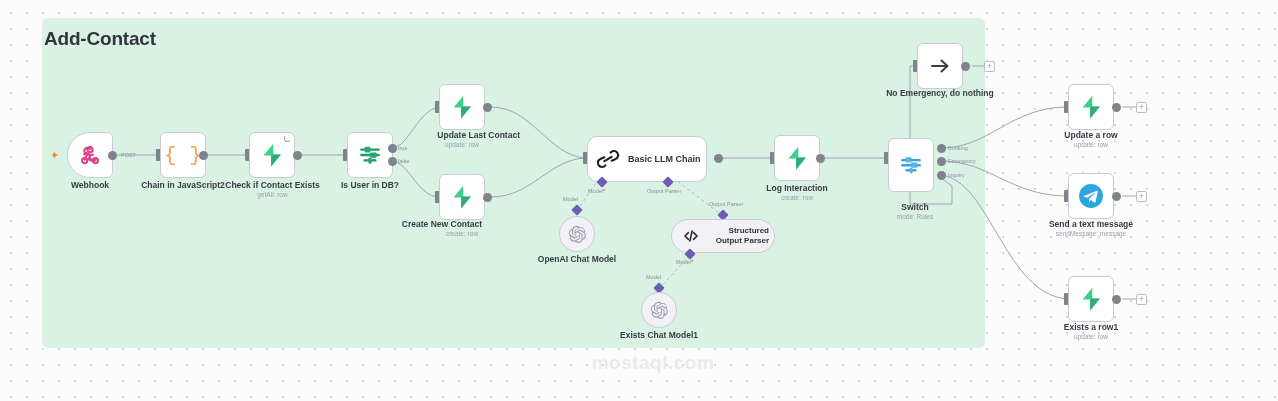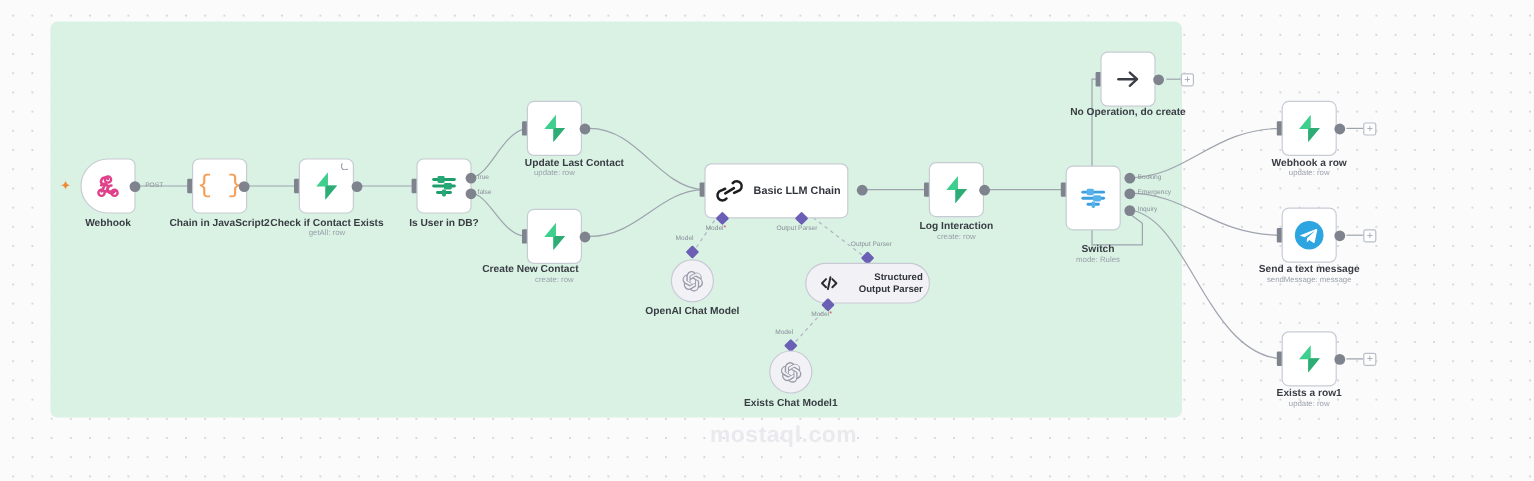--- a/index.html
+++ b/index.html
@@ -170,20 +170,21 @@
     border-radius: 50%;
   }
   .icon { display: block; }
 </style>
 </head>
 <body>
 
 <div id="canvas">
 
   <div id="sticky"></div>
+  <div id="sticky-title">Add-Contact</div>
 
   <svg id="wires">
     <g fill="none" stroke="#9ea4ad" stroke-width="1">
 
       <path d="M112,155 L160,155"></path>
 
       <path d="M203,155 L249,155"></path>
 
       <path d="M297,155 L347,155"></path>
 
@@ -296,21 +297,21 @@
     <svg class="icon" width="26" height="26" viewBox="0 0 24 24">
       <path d="M13.2 1.5 L4.2 12.4 h7.0 v10.1 L20.2 11.6 h-7.0 z" fill="#3ecf8e"></path>
       <path d="M13.2 11.6 h7.0 L11.2 22.5 v-10.1 z" fill="#2aa06c" opacity="0.75"></path>
     </svg>
   </div>
   <div class="port-out" style="left:483px; top:193px;"></div>
   <div class="node-title" style="left:384px; top:219px; width:116px;">Create New Contact</div>
   <div class="node-sub" style="left:404px; top:230px; width:116px;">create: row</div>
 
   <div class="port-in" style="left:583px; top:152px;"></div>
-  <div class="node wide" style="left:587px; top:136px;">
+  <div class="node wide" style="left:587px; top:136px;border-radius:10px;">
     <svg class="icon" width="24" height="24" viewBox="0 0 24 24">
       <g fill="none" stroke="#1d1d1f" stroke-width="2.1" stroke-linecap="round">
         <path d="M14.6 5.6 a4.2 4.2 0 1 1 4.5 6.6 l-3.4 1.5"></path>
         <path d="M9.4 18.4 a4.2 4.2 0 1 1 -4.5 -6.6 l3.4 -1.5"></path>
         <path d="M8.4 14.2 L15.6 9.8"></path>
       </g>
     </svg>
     <span class="inline-label">Basic LLM Chain</span>
   </div>
   <div class="port-out" style="left:714px; top:154px;"></div>
@@ -390,32 +391,32 @@
   <div class="node sq" style="left:917px; top:43px;">
     <svg class="icon" width="24" height="24" viewBox="0 0 24 24">
       <g fill="none" stroke="#3b3e46" stroke-width="2" stroke-linecap="round" stroke-linejoin="round">
         <path d="M4 12 h15"></path>
           <path d="M13.5 6.5 L19.5 12 L13.5 17.5"></path>
       </g>
     </svg>
   </div>
   <div class="port-out" style="left:961px; top:62px;"></div>
   <div class="plus-btn" style="left:984px; top:61px;">+</div>
-  <div class="node-title" style="left:880px; top:88px; width:120px;">No Operation, do create</div>
+  <div class="node-title" style="left:880px; top:88px; width:120px;">No Emergency, do nothing</div>
 
   <div class="port-in" style="left:1064px; top:101px;"></div>
   <div class="node sq" style="left:1068px; top:84px;">
     <svg class="icon" width="26" height="26" viewBox="0 0 24 24">
       <path d="M13.2 1.5 L4.2 12.4 h7.0 v10.1 L20.2 11.6 h-7.0 z" fill="#3ecf8e"></path>
       <path d="M13.2 11.6 h7.0 L11.2 22.5 v-10.1 z" fill="#2aa06c" opacity="0.75"></path>
     </svg>
   </div>
   <div class="port-out" style="left:1112px; top:103px;"></div>
   <div class="plus-btn" style="left:1136px; top:102px;">+</div>
-  <div class="node-title" style="left:1043px; top:130px; width:96px;">Webhook a row</div>
+  <div class="node-title" style="left:1043px; top:130px; width:96px;">Update a row</div>
   <div class="node-sub" style="left:1043px; top:141px; width:96px;">update: row</div>
 
   <div class="port-in" style="left:1064px; top:190px;"></div>
   <div class="node sq" style="left:1068px; top:173px;">
     <svg class="icon" width="26" height="26" viewBox="0 0 24 24">
       <circle cx="12" cy="12" r="11" fill="#2ca5e0"></circle>
       <path d="M5.6 11.9 L17.3 7.2 c0.6 -0.2 1.1 0.1 0.9 0.9 l -2.0 9.3 c -0.1 0.6 -0.5 0.8 -1.1 0.5 l -3.0 -2.2 -1.4 1.4 c -0.2 0.2 -0.3 0.3 -0.6 0.3 l 0.2 -3.1 5.7 -5.1 c 0.2 -0.2 -0.1 -0.3 -0.4 -0.1 l -7.0 4.4 -3.0 -0.9 c -0.7 -0.2 -0.7 -0.6 0.1 -0.9 z" fill="#ffffff"></path>
     </svg>
   </div>
   <div class="port-out" style="left:1112px; top:192px;"></div>

